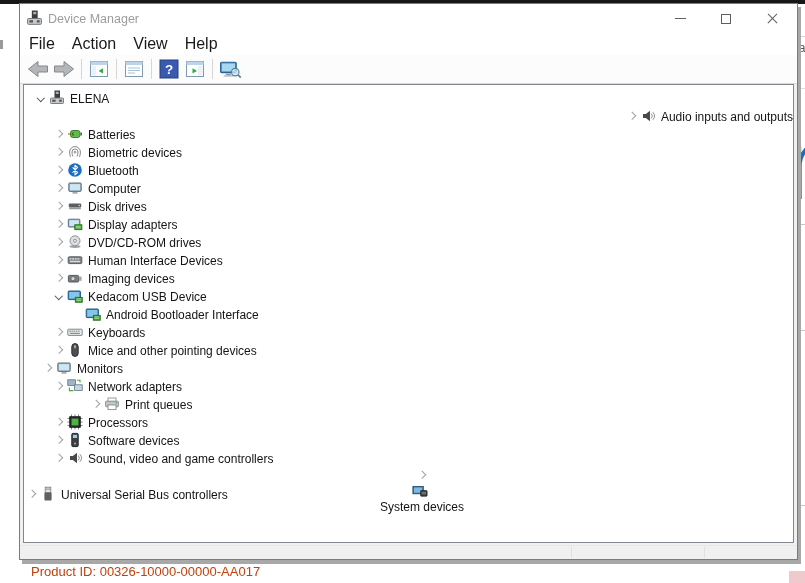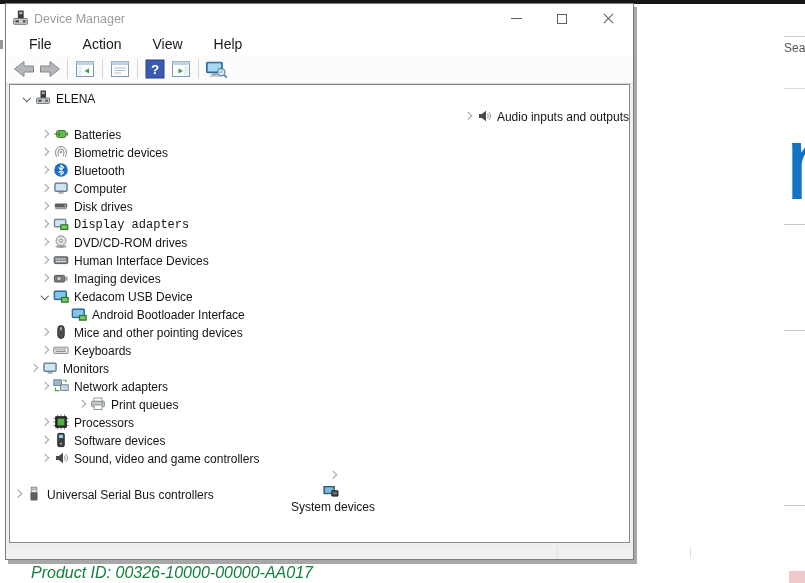--- a/index.html
+++ b/index.html
@@ -7,42 +7,42 @@
   .screen{position:relative;width:805px;height:583px;overflow:hidden;background:#fff;
     font-family:"Liberation Sans","DejaVu Sans",sans-serif;-webkit-font-smoothing:antialiased;}
 
   
   .bg-topbar{position:absolute;left:0;top:0;width:805px;height:4px;background:#171717;}
   .bg-left-mark{position:absolute;left:0;top:40px;width:3px;height:9px;background:#9a9a9a;}
   .bg-hline{position:absolute;height:1px;background:#cfcfcf;}
   .bg-search{position:absolute;left:784px;top:41px;font-size:12px;color:#555;white-space:nowrap;}
   .bg-n{position:absolute;left:785px;top:109px;width:20px;height:108px;overflow:hidden;
     font-size:106px;line-height:106px;color:#1272c3;}
-  .bg-product{position:absolute;left:31px;top:564px;font-size:16px;color:#15803d;white-space:nowrap;font-style:italic;}
+  .bg-product{position:absolute;left:31px;top:564px;font-size:13px;color:#c2410c;white-space:nowrap;}
   .bg-pink{position:absolute;left:789px;top:571px;width:16px;height:12px;background:#f0c9cd;}
 
   
-  .dm-window{position:absolute;left:5px;top:3px;width:629px;height:557px;background:#ef4444;
+  .dm-window{position:absolute;left:19px;top:3px;width:779px;height:557px;background:#ef4444;
     border:1px solid #7b7b7b;box-shadow:3px 4px 0 0 #a8a8a8;}
 
   .titlebar{position:absolute;left:0;top:0;right:0;height:29px;background:#fff;}
   .app-icon{position:absolute;left:6px;top:6px;width:17px;height:17px;}
   .app-icon svg{width:100%;height:100%;}
   .title-text{position:absolute;left:28px;top:8px;font-size:12.5px;color:#9c9c9c;white-space:nowrap;}
   .ctl{position:absolute;top:0;width:46px;height:29px;display:flex;align-items:center;justify-content:center;}
   .ctl-min{right:94px;} .ctl-max{right:48px;} .ctl-close{right:2px;}
   .glyph-min{width:11px;height:1px;background:#5f5f5f;}
   .glyph-max{width:10px;height:10px;border:1px solid #5f5f5f;}
   .glyph-close{position:relative;width:13px;height:13px;}
   .glyph-close::before,.glyph-close::after{content:"";position:absolute;left:0;top:6px;width:13px;height:1.2px;background:#5f5f5f;}
   .glyph-close::before{transform:rotate(45deg);} .glyph-close::after{transform:rotate(-45deg);}
 
   .menubar{position:absolute;left:0;top:29px;right:0;height:22px;background:#fff;padding-left:3px;
     display:flex;align-items:center;}
-  .menu-item{font-size:14px;color:#191919;padding:3px 6px;margin-right:5px;white-space:nowrap;margin-left:14px;}
+  .menu-item{font-size:16px;color:#191919;padding:3px 6px;margin-right:5px;white-space:nowrap;}
 
   .toolbar{position:absolute;left:0;top:51px;right:0;height:29px;background:#fcfcfc;
     border-bottom:1px solid #d9d9d9;display:flex;align-items:center;padding-left:5px;}
   .tbtn{width:26px;height:24px;display:flex;align-items:center;justify-content:center;border:none;background:transparent;padding:0;}
   .tbtn svg{display:block;}
   .tbtn .i20 svg{width:20px;height:20px;} .tbtn .i22 svg{width:22px;height:18px;} .tbtn .i23 svg{width:23px;height:21px;}
   .tsep{width:1px;height:20px;background:#d6d6d6;margin:0 4px;}
 
   .win-body{position:absolute;left:0;top:80px;right:0;bottom:0;background:#f0f0f0;}
   .tree-panel{position:absolute;left:3px;right:3px;top:0;bottom:16px;background:#fff;
@@ -269,21 +269,21 @@
             </span>
             <span class="ticon">
               <svg viewBox="0 0 16 16">
                 <rect x="1.8" y="5.6" width="12.4" height="3.8" rx="1" fill="#5a5e61"></rect>
                 <rect x="2.2" y="9.6" width="11.6" height="1.6" rx="0.5" fill="#95999c"></rect>
                 <circle cx="12.2" cy="7.5" r="0.8" fill="#bfe9a8"></circle>
               </svg>
             </span>
             <span class="tlabel">Disk drives</span>
           </div>
-          <div class="trow" style="padding-left: 27px; font-family: Liberation Mono, monospace;">
+          <div class="trow" style="padding-left: 27px;">
             <span class="chev collapsed">
               <i></i>
             </span>
             <span class="ticon">
               <svg viewBox="0 0 16 16">
                 <rect x="1.3" y="3.2" width="11.6" height="7.8" rx="0.8" fill="#8fa9bb" stroke="#5d7384"></rect>
                 <rect x="2.3" y="4.2" width="9.6" height="5.8" fill="#cfe5f2"></rect>
                 <rect x="7.8" y="8.8" width="7" height="4.8" fill="#4aa93c" stroke="#2b6f21"></rect>
                 <path d="M8.8 10.3h4.8M8.8 11.8h4.8" stroke="#a8e39a" stroke-width="0.8"></path>
               </svg>
@@ -352,52 +352,52 @@
             <span class="chev leaf"></span>
             <span class="ticon">
               <svg viewBox="0 0 16 16">
                 <rect x="1.2" y="3" width="12.2" height="8.6" rx="0.8" fill="#2e86c6" stroke="#1c5a86"></rect>
                 <rect x="2.2" y="4" width="10.2" height="6.6" fill="#85c6e8"></rect>
                 <rect x="8.4" y="9.4" width="6.8" height="4.8" fill="#4aa93c" stroke="#2b6f21"></rect>
                 <path d="M9.4 10.9h4.8M9.4 12.4h4.8" stroke="#a8e39a" stroke-width="0.8"></path>
               </svg>
             </span>
             <span class="tlabel">Android Bootloader Interface</span>
-          </div>
-          <div class="trow" style="padding-left: 27px;">
-            <span class="chev collapsed">
-              <i></i>
-            </span>
-            <span class="ticon">
-              <svg viewBox="0 0 16 16">
-                <rect x="4.8" y="1.6" width="6.4" height="12.8" rx="3.2" fill="#4c4f52" stroke="#303234"></rect>
-                <path d="M8 3.2v3" stroke="#e8eaec" stroke-width="1.1"></path>
-              </svg>
-            </span>
-            <span class="tlabel">Mice and other pointing devices</span>
           </div>
           <div class="trow" style="padding-left: 27px;">
             <span class="chev collapsed">
               <i></i>
             </span>
             <span class="ticon">
               <svg viewBox="0 0 16 16">
                 <rect x="0.8" y="5.2" width="14.4" height="6.2" rx="0.6" fill="#e9ebec" stroke="#83878a"></rect>
                 <g fill="#83878a">
                   <rect x="2.2" y="6.6" width="1.5" height="1.1"></rect>
                   <rect x="4.4" y="6.6" width="1.5" height="1.1"></rect>
                   <rect x="6.6" y="6.6" width="1.5" height="1.1"></rect>
                   <rect x="8.8" y="6.6" width="1.5" height="1.1"></rect>
                   <rect x="11" y="6.6" width="1.5" height="1.1"></rect>
                   <rect x="2.8" y="8.8" width="10" height="1.1"></rect>
                 </g>
               </svg>
             </span>
             <span class="tlabel">Keyboards</span>
           </div>
+          <div class="trow" style="padding-left: 27px;">
+            <span class="chev collapsed">
+              <i></i>
+            </span>
+            <span class="ticon">
+              <svg viewBox="0 0 16 16">
+                <rect x="4.8" y="1.6" width="6.4" height="12.8" rx="3.2" fill="#4c4f52" stroke="#303234"></rect>
+                <path d="M8 3.2v3" stroke="#e8eaec" stroke-width="1.1"></path>
+              </svg>
+            </span>
+            <span class="tlabel">Mice and other pointing devices</span>
+          </div>
           <div class="trow" style="padding-left: 16px;">
             <span class="chev collapsed">
               <i></i>
             </span>
             <span class="ticon">
               <svg viewBox="0 0 16 16">
                 <rect x="1.8" y="3" width="12.4" height="8.4" rx="0.8" fill="#8fa9bb" stroke="#5d7384"></rect>
                 <rect x="2.9" y="4.1" width="10.2" height="6.2" fill="#cfe5f2"></rect>
                 <rect x="5.5" y="12.2" width="5" height="1.4" fill="#8b98a1"></rect>
               </svg>

